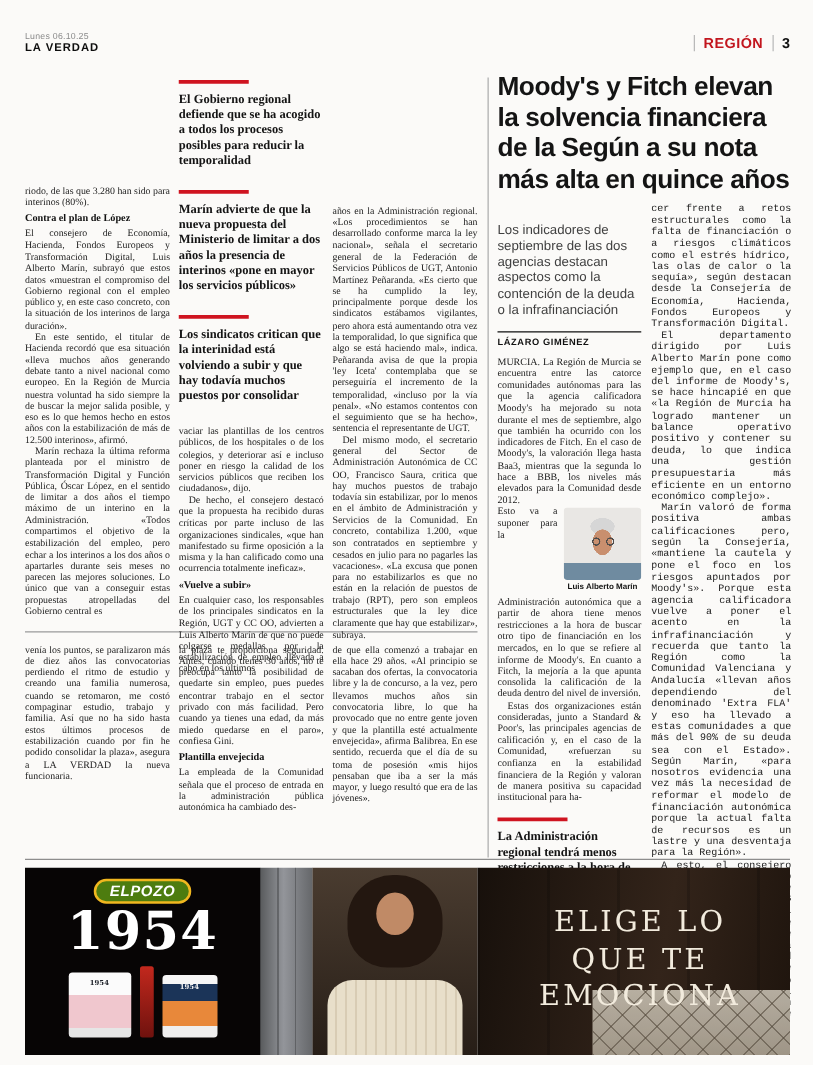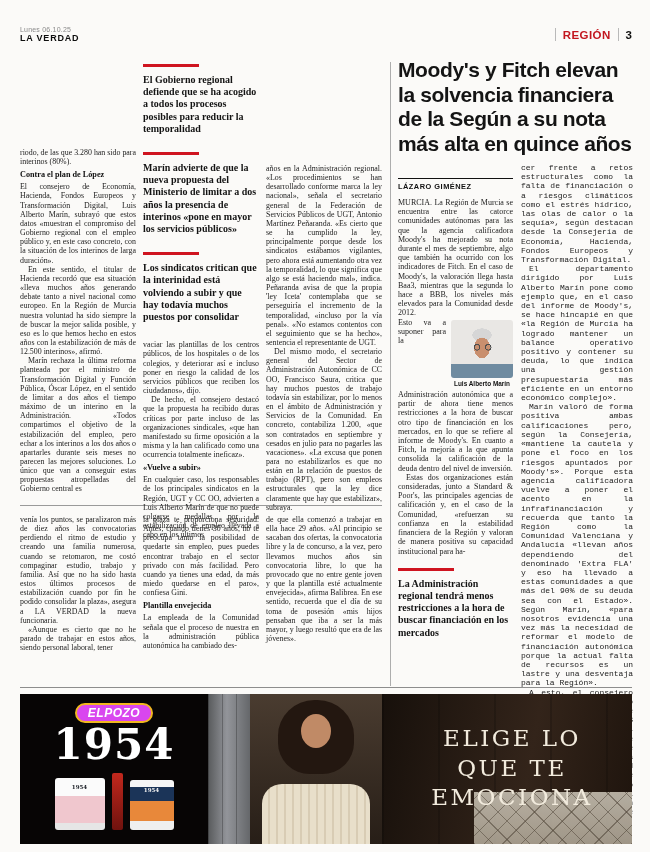--- a/index.html
+++ b/index.html
@@ -95,21 +95,21 @@
   .ad {
     position:absolute; left:20px; top:694px; width:612px; height:150px;
     display:flex; overflow:hidden;
   }
   .ad-left {
     width:188px; background:#070505; display:flex; flex-direction:column;
     align-items:center; padding-top:9px; flex-shrink:0;
   }
   .ad-logo {
     font-family:"Liberation Sans",sans-serif; font-style:italic; font-weight:bold;
-    font-size:12px; color:#fff; background:#d946ef; border:2px solid #f0b71f;
+    font-size:12px; color:#fff; background:#4d7c0f; border:2px solid #f0b71f;
     border-radius:11px; padding:1px 11px; letter-spacing:.5px;
   }
   .ad-year {
     font-family:"DejaVu Serif",serif; font-weight:bold; font-size:42px; line-height:44px;
     color:#fff; letter-spacing:1px;
   }
   .ad-products { display:flex; align-items:flex-end; gap:7px; margin-top:6px; }
   .pack { border-radius:3px; position:relative; }
   .pack-label {
     display:block; font-family:"DejaVu Serif",serif; font-weight:bold; font-size:5.5px;
@@ -194,34 +194,34 @@
   </div>
 </div>
 
 <div class="ncol col3-top">
   <p>años en la Administración regional. «Los procedimientos se han desarrollado conforme marca la ley nacional», señala el secretario general de la Federación de Servicios Públicos de UGT, Antonio Martínez Peñaranda. «Es cierto que se ha cumplido la ley, principalmente porque desde los sindicatos estábamos vigilantes, pero ahora está aumentando otra vez la temporalidad, lo que significa que algo se está haciendo mal», indica. Peñaranda avisa de que la propia 'ley Iceta' contemplaba que se perseguiría el incremento de la temporalidad, «incluso por la vía penal». «No estamos contentos con el seguimiento que se ha hecho», sentencia el representante de UGT.</p>
   <p>Del mismo modo, el secretario general del Sector de Administración Autonómica de CC OO, Francisco Saura, critica que hay muchos puestos de trabajo todavía sin estabilizar, por lo menos en el ámbito de Administración y Servicios de la Comunidad. En concreto, contabiliza 1.200, «que son contratados en septiembre y cesados en julio para no pagarles las vacaciones». «La excusa que ponen para no estabilizarlos es que no están en la relación de puestos de trabajo (RPT), pero son empleos estructurales que la ley dice claramente que hay que estabilizar», subraya.</p>
 </div>
 
 <div class="ncol col1-bot">
   <p>venía los puntos, se paralizaron más de diez años las convocatorias perdiendo el ritmo de estudio y creando una familia numerosa, cuando se retomaron, me costó compaginar estudio, trabajo y familia. Así que no ha sido hasta estos últimos procesos de estabilización cuando por fin he podido consolidar la plaza», asegura a LA VERDAD la nueva funcionaria.</p>
-  <p>«Aunque es cierto que no he parado de trabajar en estos años, siendo personal laboral, tener</p>
 </div>
 <div class="ncol col2-bot">
   <p>la plaza te proporciona seguridad. Antes, cuando tienes 30 años, no te preocupa tanto la posibilidad de quedarte sin empleo, pues puedes encontrar trabajo en el sector privado con más facilidad. Pero cuando ya tienes una edad, da más miedo quedarse en el paro», confiesa Gini.</p>
   <div class="subhead">Plantilla envejecida</div>
-  <p>La empleada de la Comunidad señala que el proceso de nuestra en la administración pública autonómica ha cambiado des-</p>
+  <p>La empleada de la Comunidad señala que el proceso de entrada en la administración pública autonómica ha cambiado des-</p>
 </div>
 <div class="ncol col3-bot">
   <p>de que ella comenzó a trabajar en ella hace 29 años. «Al principio se sacaban dos ofertas, la convocatoria libre y la de concurso, a la vez, pero llevamos muchos años sin convocatoria libre, lo que ha provocado que no entre gente joven y que la plantilla esté actualmente envejecida», afirma Balibrea. En ese sentido, recuerda que el día de su toma de posesión «mis hijos pensaban que iba a ser la más mayor, y luego resultó que era de las jóvenes».</p>
 </div>
 
 <h1 class="r-headline">Moody's y Fitch elevan la solvencia financiera de la Según a su nota más alta en quince años</h1>
 
 <div class="r-col4">
+  <div class="r-standfirst">Los indicadores de septiembre de las dos agencias destacan aspectos como la contención de la deuda o la infrafinanciación</div>
   <div class="r-byline">LÁZARO GIMÉNEZ</div>
   <div class="bodytext">
     <p>MURCIA. La Región de Murcia se encuentra entre las catorce comunidades autónomas para las que la agencia calificadora Moody's ha mejorado su nota durante el mes de septiembre, algo que también ha ocurrido con los indicadores de Fitch. En el caso de Moody's, la valoración llega hasta Baa3, mientras que la segunda lo hace a BBB, los niveles más elevados para la Comunidad desde 2012.</p>
     <span class="photo-float">
       <span class="portrait"></span>
       <span class="photo-caption">Luis Alberto Marín</span>
     </span>
     <p>Esto va a suponer para la Administración autonómica que a partir de ahora tiene menos restricciones a la hora de buscar otro tipo de financiación en los mercados, en lo que se refiere al informe de Moody's. En cuanto a Fitch, la mejoría a la que apunta consolida la calificación de la deuda dentro del nivel de inversión.</p>
     <p>Estas dos organizaciones están consideradas, junto a Standard &amp; Poor's, las principales agencias de calificación y, en el caso de la Comunidad, «refuerzan su confianza en la estabilidad financiera de la Región y valoran de manera positiva su capacidad institucional para ha-</p>
   </div>

